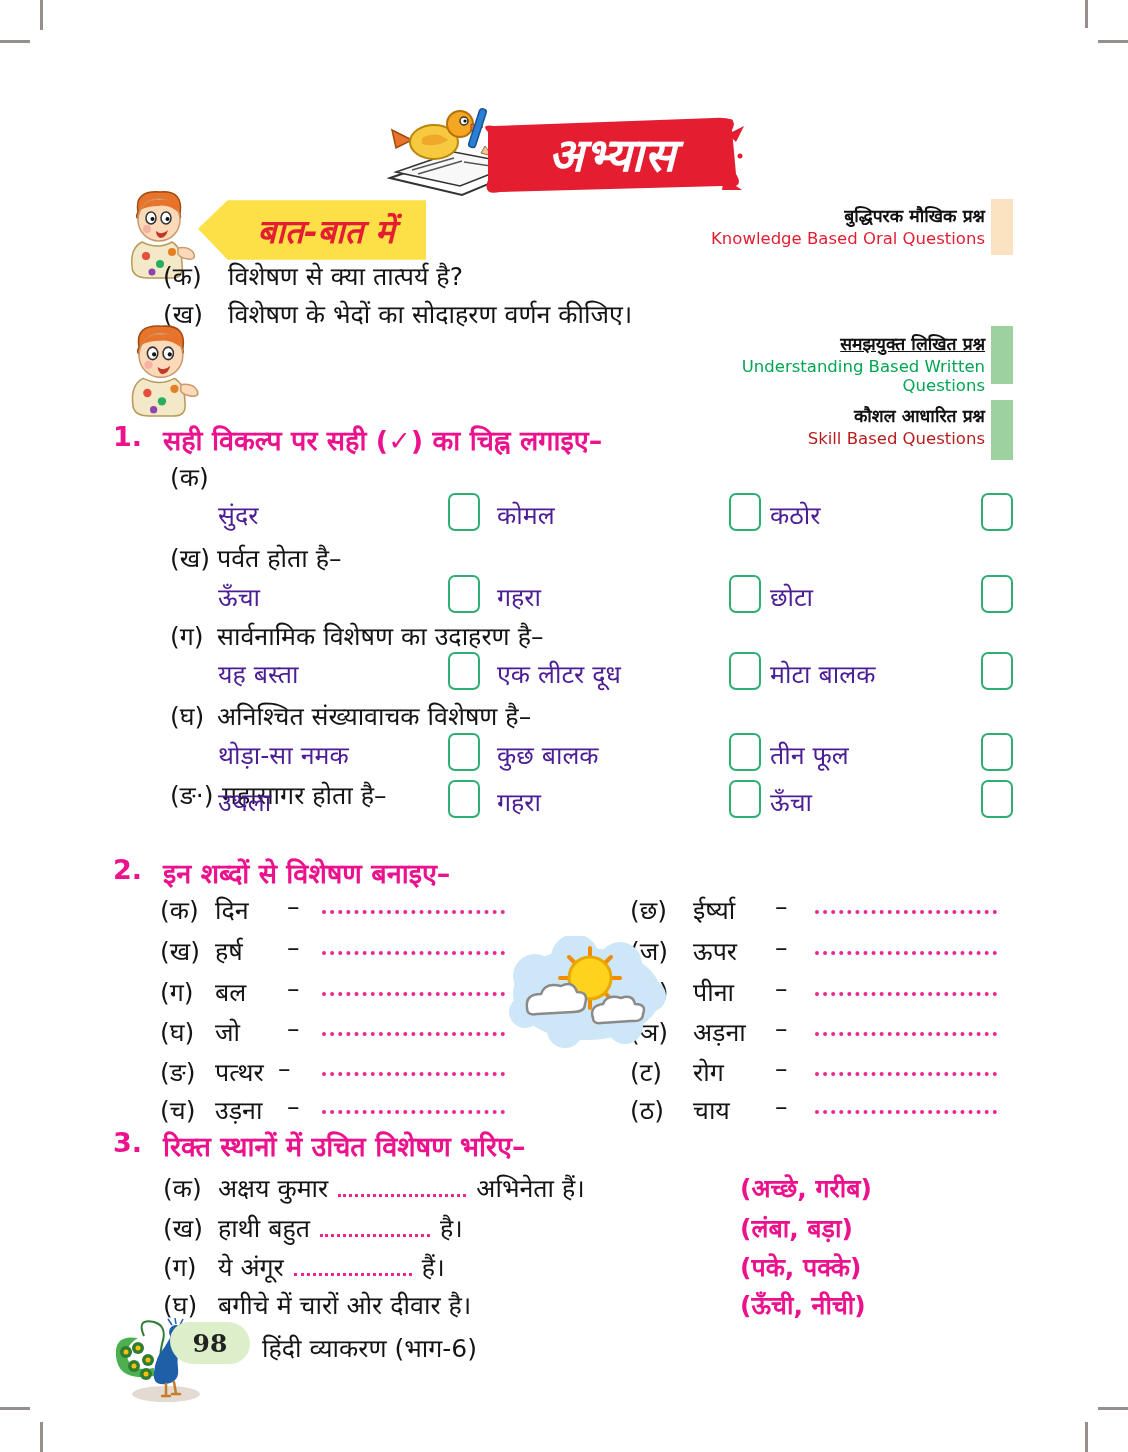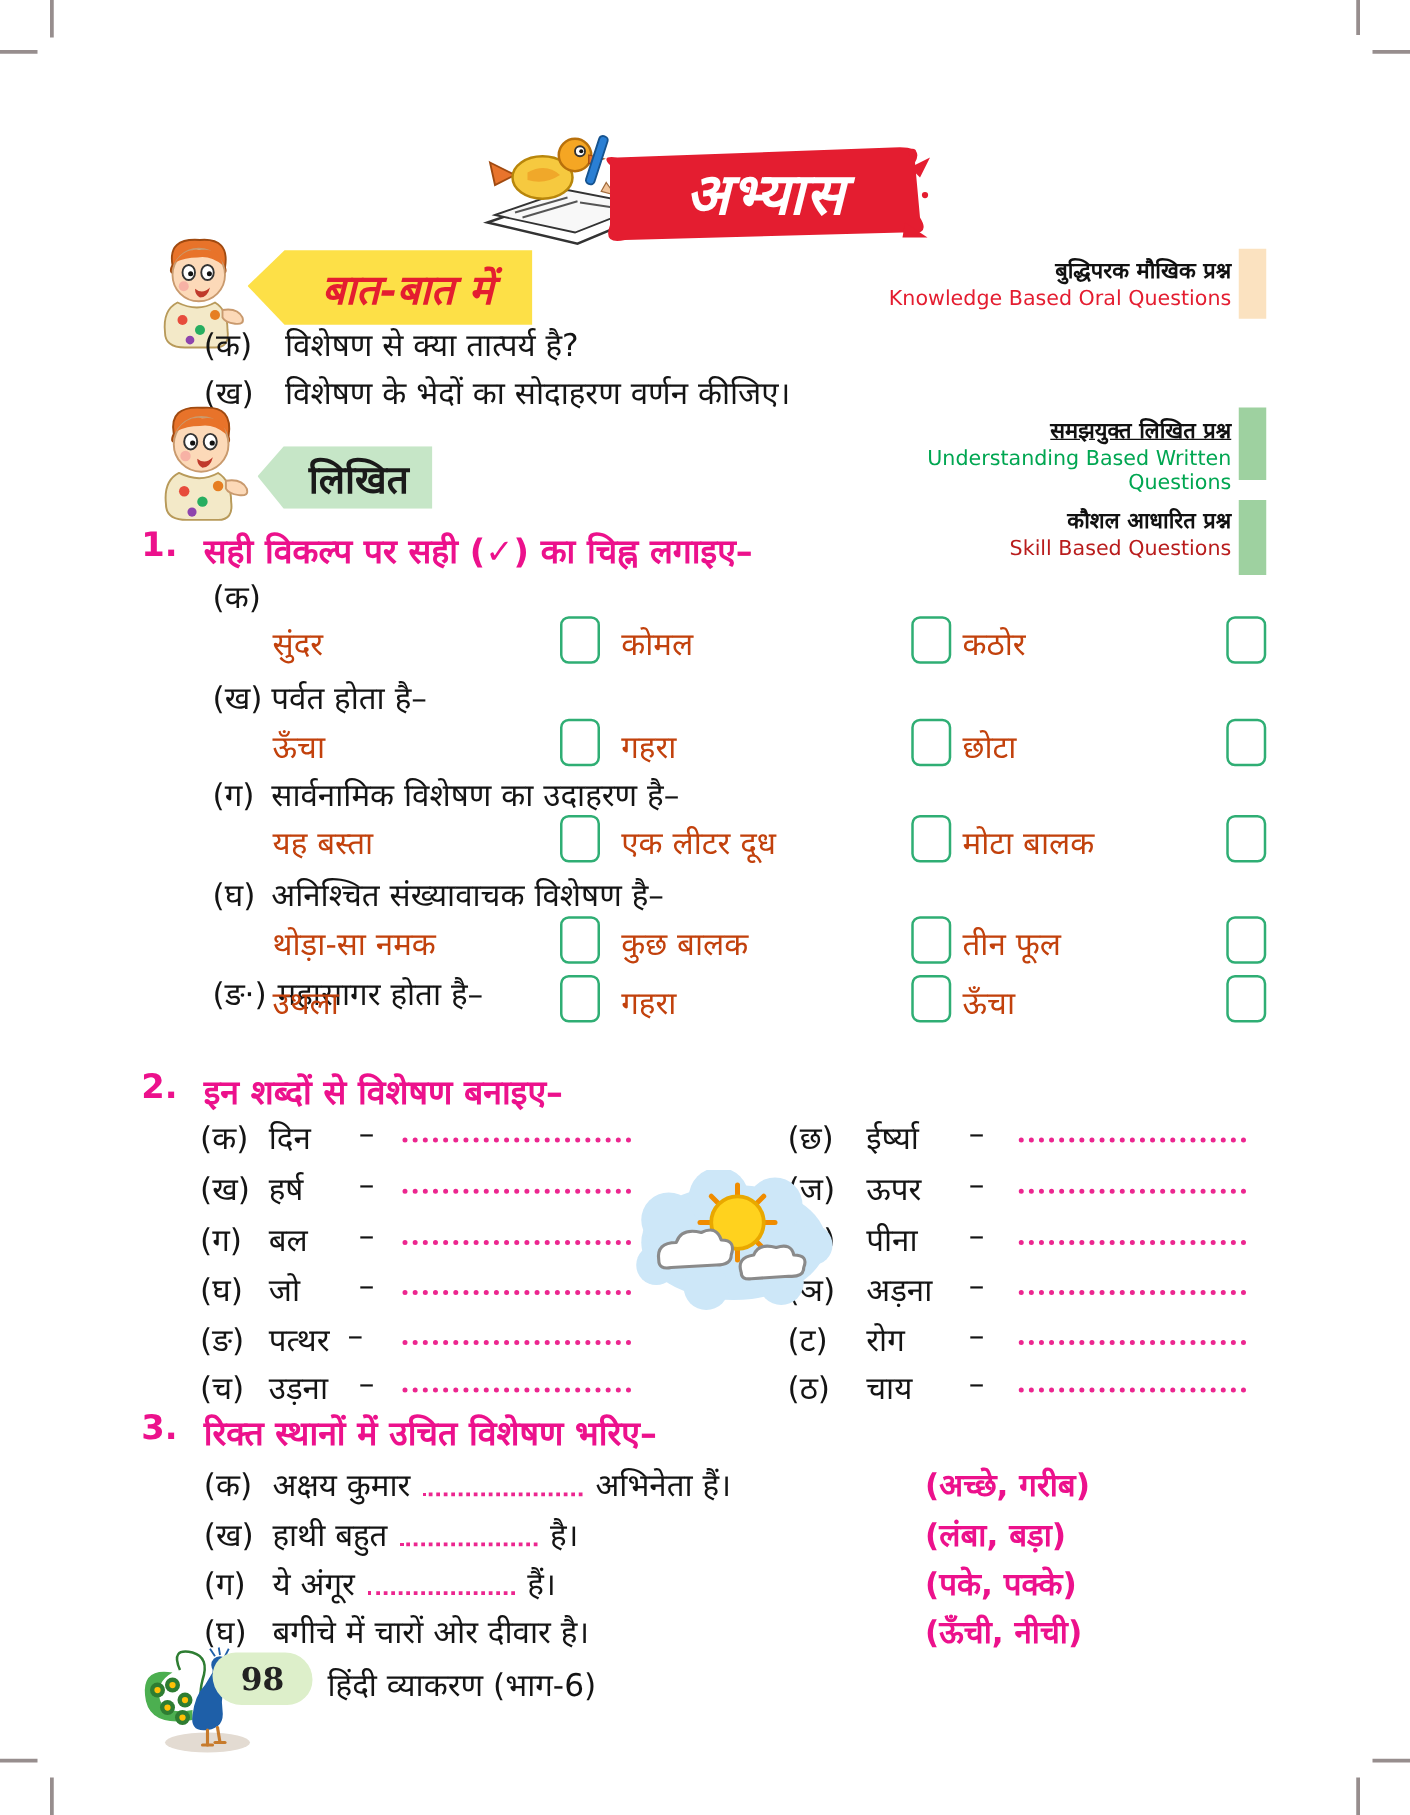--- a/index.html
+++ b/index.html
@@ -41,21 +41,21 @@
   .cat-hi { width:285px; text-align:right; font-size:17.5px; color:#111111; font-weight:bold; }
   .cat-en { width:285px; text-align:right; font-size:16.5px; }
   .cat-bar { width:22px; }
 
   
   .htext { font-size:25px; color:#141414; white-space:nowrap; }
   .qnum  { font-size:25px; color:#141414; }
   .heading { font-size:27px; font-weight:bold; color:#ec118c; white-space:nowrap; }
 
   
-  .opt-label { position:absolute; font-size:25px; color:#c2410c; white-space:nowrap; }
+  .opt-label { position:absolute; font-size:25px; color:#4c1d95; white-space:nowrap; }
   .cb {
     position:absolute; width:32px; height:38px;
     border:2.5px solid #2fae74; border-radius:7px; background:#ffffff;
   }
   .ol1 { left:218px; } .cb1 { left:448px; }
   .ol2 { left:497px; } .cb2 { left:729px; }
   .ol3 { left:770px; } .cb3 { left:981px; }
 
   
   .q2-num  { position:absolute; font-size:25px; color:#141414; }
@@ -161,23 +161,20 @@
     <circle cx="47.5" cy="33" r="2" fill="#111"></circle>
     <circle cx="27" cy="43" r="4" fill="#f5a8a0" opacity="0.8"></circle>
     <path d="M36,45 Q42,50 48,44 Q46,52 40,52 Q36,50 36,45 Z" fill="#c0392b"></path>
     <path d="M22,56 Q10,62 12,80 Q12,92 28,92 L52,92 Q64,92 62,78 Q62,62 52,56 Q38,64 22,56 Z" fill="#f3e9c8" stroke="#b89a5a" stroke-width="1.5"></path>
     <circle cx="26" cy="70" r="4" fill="#e74c3c"></circle>
       <circle cx="40" cy="78" r="4" fill="#27ae60"></circle>
     <circle cx="52" cy="66" r="4" fill="#e67e22"></circle>
       <circle cx="32" cy="86" r="3.5" fill="#8e44ad"></circle>
     <path d="M58,62 Q70,60 74,68 Q76,74 68,73 Q60,72 58,68 Z" fill="#fcd9b8" stroke="#c99a6e" stroke-width="1.5"></path>
   </svg>
-  <div class="abs arrow-banner" id="written-banner">
-    <span>लिखित</span>
-  </div>
 
   <div class="abs cat-hi" style="left:700px; top:331px;text-decoration:underline;">समझयुक्त लिखित प्रश्न</div>
   <div class="abs cat-en" style="left:700px; top:357px; color:#00a651;">Understanding Based Written Questions</div>
   <div class="abs cat-bar" style="left:991px; top:326px; height:58px; background:#9ed1a0;"></div>
 
   <div class="abs cat-hi" style="left:700px; top:403px;">कौशल आधारित प्रश्न</div>
   <div class="abs cat-en" style="left:700px; top:429px; color:#b91c1c;">Skill Based Questions</div>
   <div class="abs cat-bar" style="left:991px; top:400px; height:60px; background:#9ed1a0;"></div>
 
   <div class="abs heading" style="left:113px; top:421px;">1.</div>

